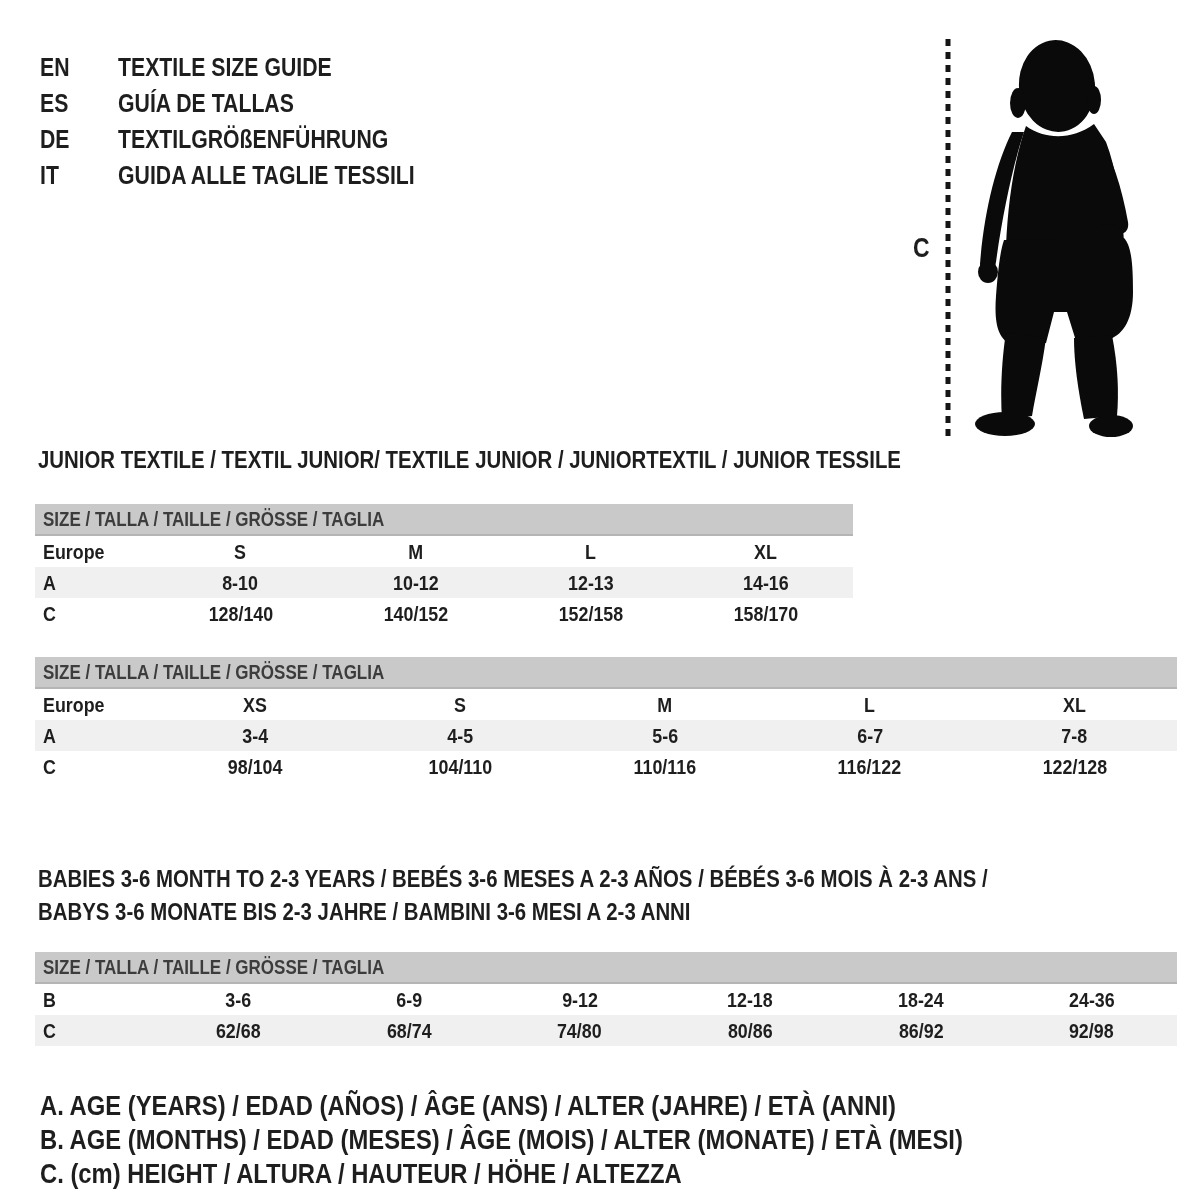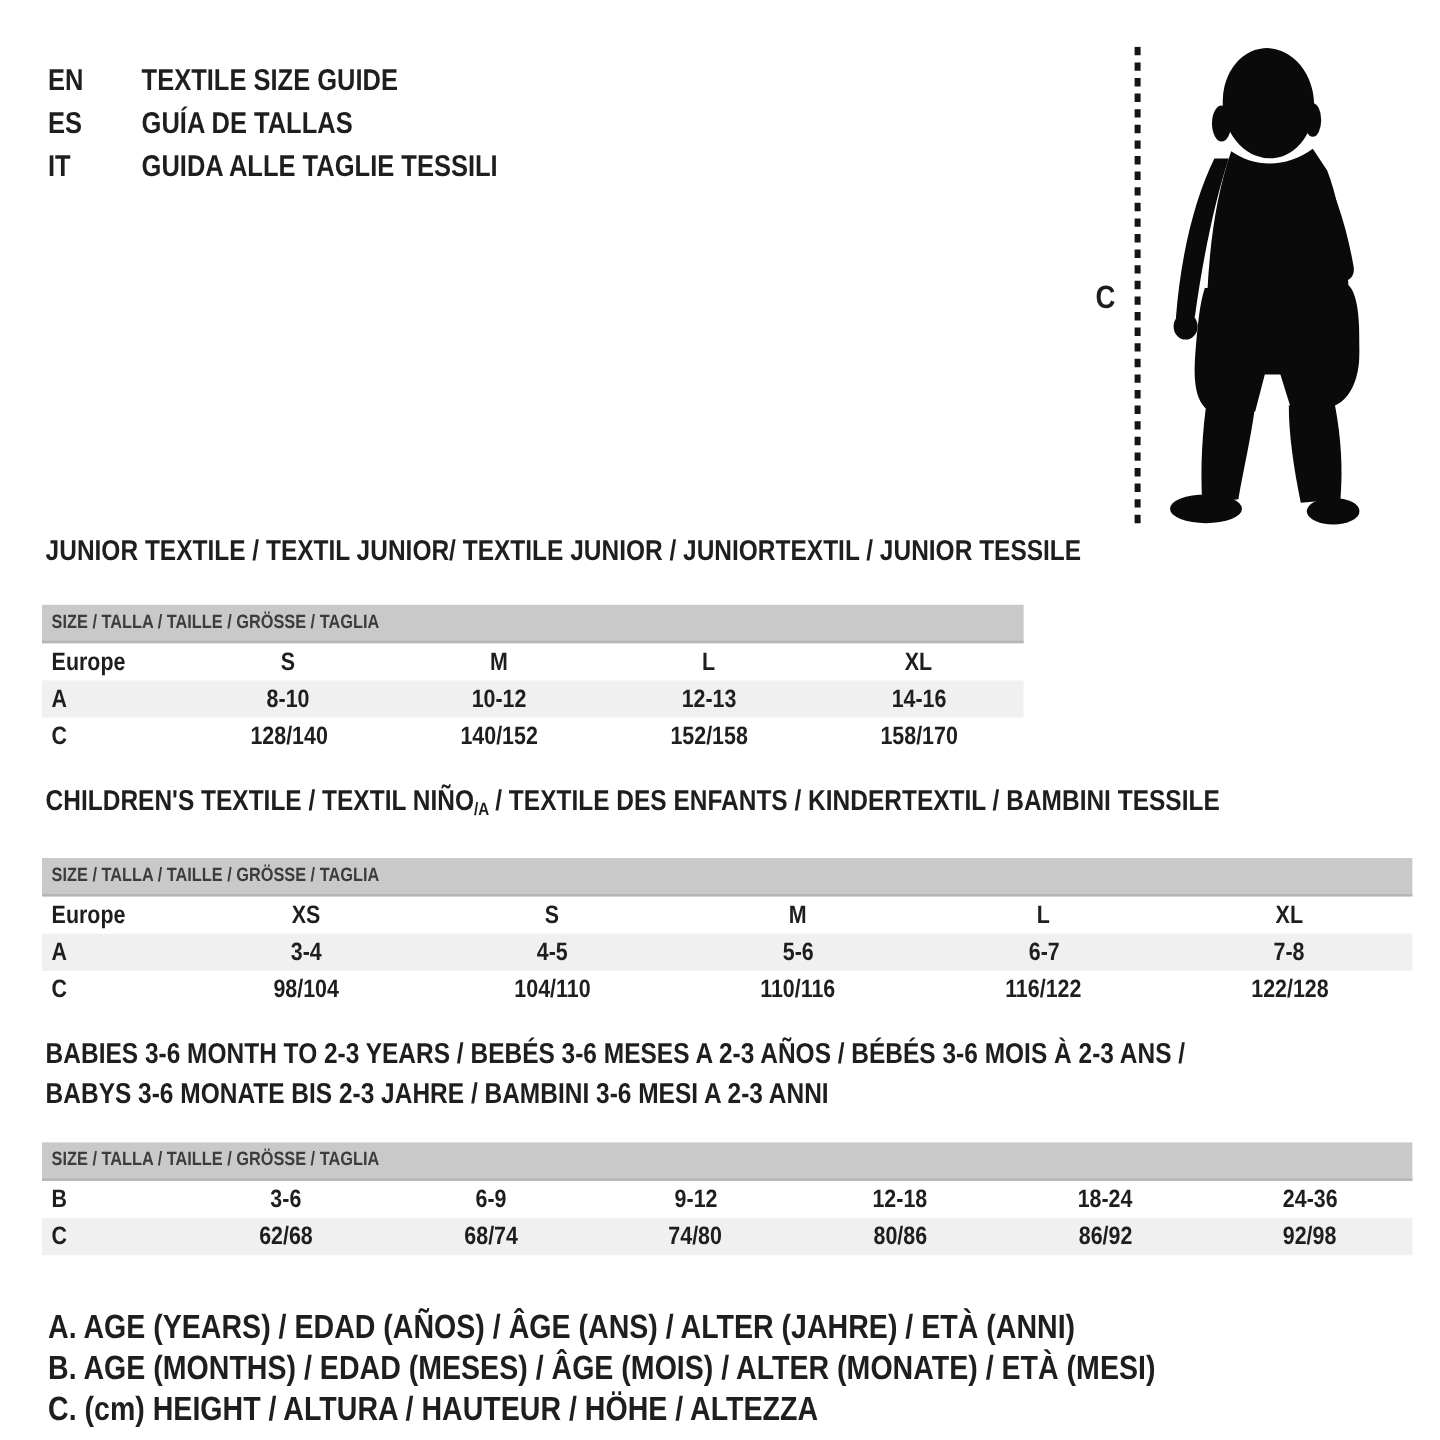--- a/index.html
+++ b/index.html
@@ -27,21 +27,21 @@
   .sec{position:absolute;left:35px;}
   .sec-junior{top:428px;width:818px;}
   .sec-children{top:636px;width:1142px;}
   .sec-babies{top:841px;width:1142px;}
   .sec-title{margin:0 3px 33px 3px;font-size:24px;line-height:22px;font-weight:700;}
   .sec-title-2line{margin-bottom:24px;line-height:33px;}
   .sub{font-size:0.62em;position:relative;top:4px;}
   .sp{margin-left:6px;}
 
   .tbl-bar{height:30px;background:#c9c9c9;border-bottom:2px solid #b5b5b5;
-    display:flex;align-items:center;padding-left:8px;font-size:16px;color:#3c3c3c;}
+    display:flex;align-items:center;padding-left:8px;font-size:20px;color:#3c3c3c;}
   .tr{display:flex;height:31px;align-items:center;font-size:21px;}
   .tr-alt{background:#f0f0f0;}
   .tl{width:110px;padding-left:8px;}
   .td{flex:1;display:flex;justify-content:center;align-items:center;}
 
   
   .legend{position:absolute;left:40px;top:1068px;}
   .legend-row{height:34px;display:flex;align-items:center;font-size:28px;}
 </style>
 </head>
@@ -50,20 +50,24 @@
 <div class="page">
 
   <header class="lang-header">
     <div class="lang-row">
       <span class="lang-code"><span class="cx cx-l">EN</span></span>
       <span class="cx cx-l">TEXTILE SIZE GUIDE</span>
     </div>
     <div class="lang-row">
       <span class="lang-code"><span class="cx cx-l">ES</span></span>
       <span class="cx cx-l">GUÍA DE TALLAS</span>
+    </div>
+    <div class="lang-row">
+      <span class="lang-code"><span class="cx cx-l">DE</span></span>
+      <span class="cx cx-l">TEXTILGRÖßENFÜHRUNG</span>
     </div>
     <div class="lang-row">
       <span class="lang-code"><span class="cx cx-l">IT</span></span>
       <span class="cx cx-l">GUIDA ALLE TAGLIE TESSILI</span>
     </div>
   </header>
 
   <div class="figure">
     <svg class="dash-line" width="6" height="400">
       <line x1="3" y1="0" x2="3" y2="400" stroke="#151515" stroke-width="5" stroke-dasharray="7 6"></line>
@@ -136,21 +140,20 @@
             <span class="cx cx-c">152/158</span>
           </div>
         <div class="td">
             <span class="cx cx-c">158/170</span>
           </div>
       </div>
     </div>
   </section>
 
   <section class="sec sec-children">
-    <h2 class="sec-title"><span class="cx cx-l"><span>CHILDREN'S TEXTILE / TEXTIL NIÑO</span><span class="sub">/A</span><span class="sp">/ TEXTILE DES ENFANTS / KINDERTEXTIL / BAMBINI TESSILE</span></span></h2>
     <div>
       <div class="tbl-bar">
         <span class="cx cx-l">SIZE / TALLA / TAILLE / GRÖSSE / TAGLIA</span>
       </div>
       <div class="tr">
         <div class="tl"><span class="cx cx-l">Europe</span></div>
         <div class="td">
             <span class="cx cx-c">XS</span>
           </div>
         <div class="td">

